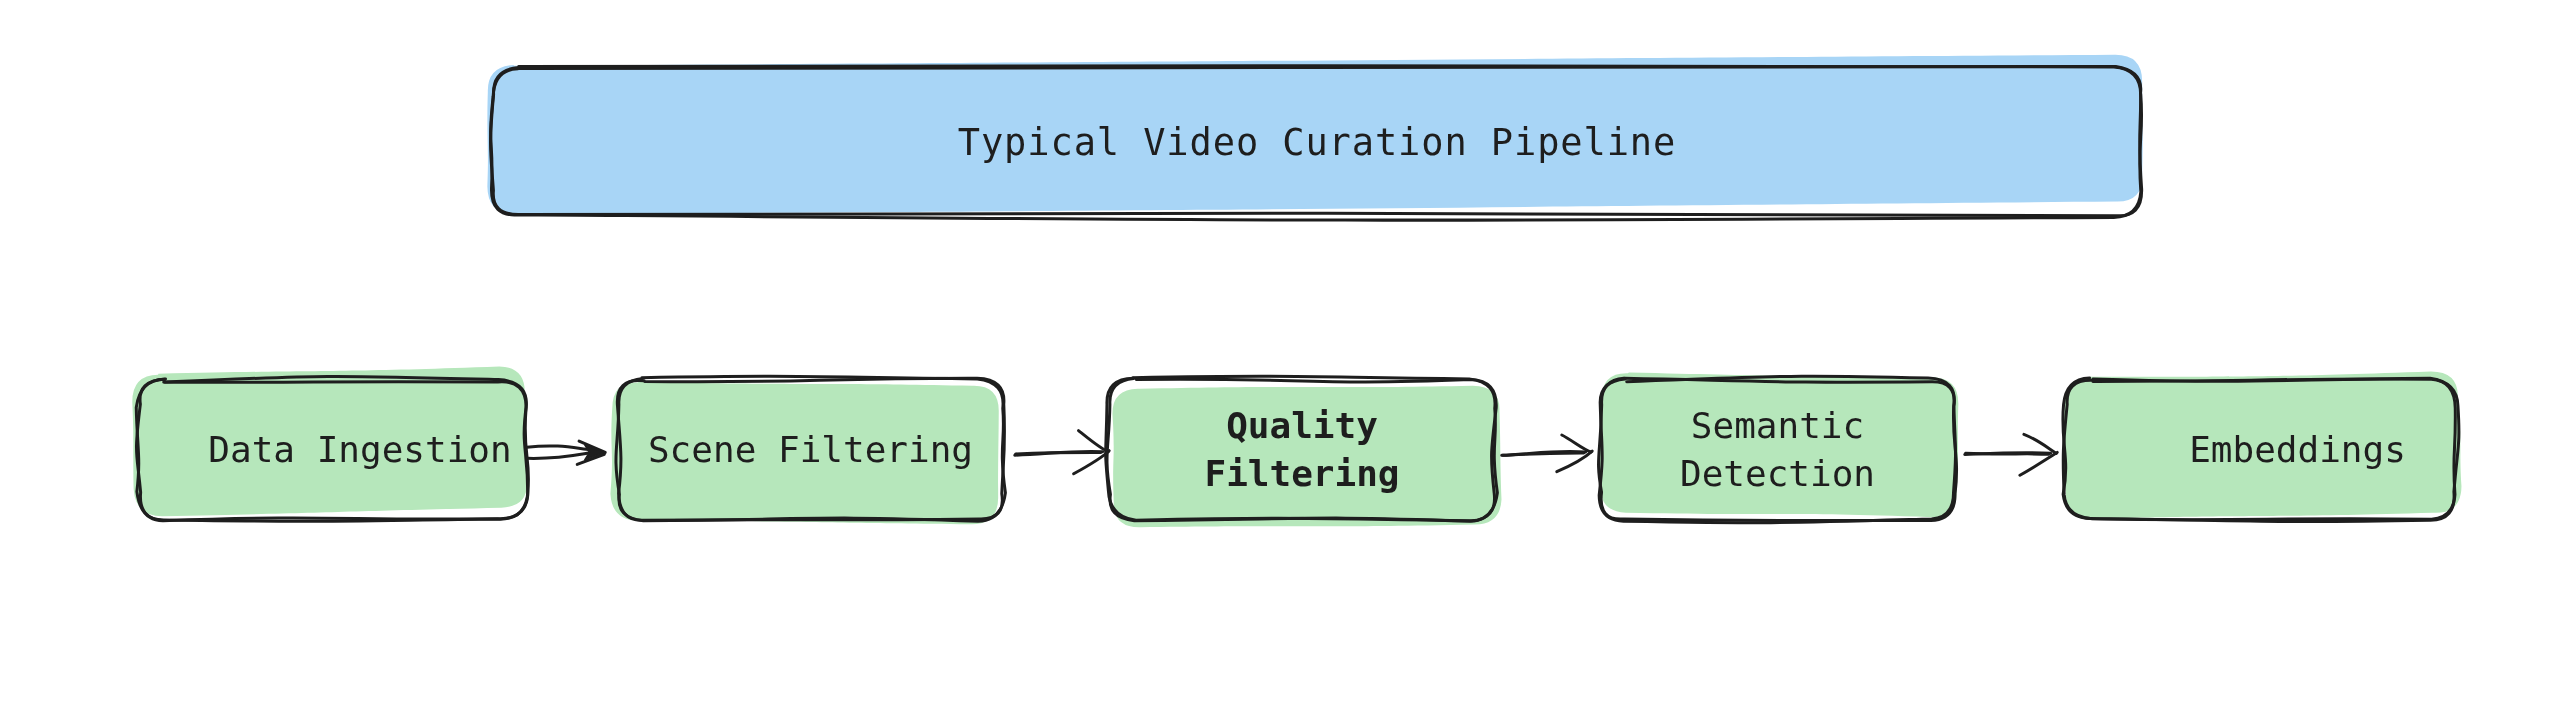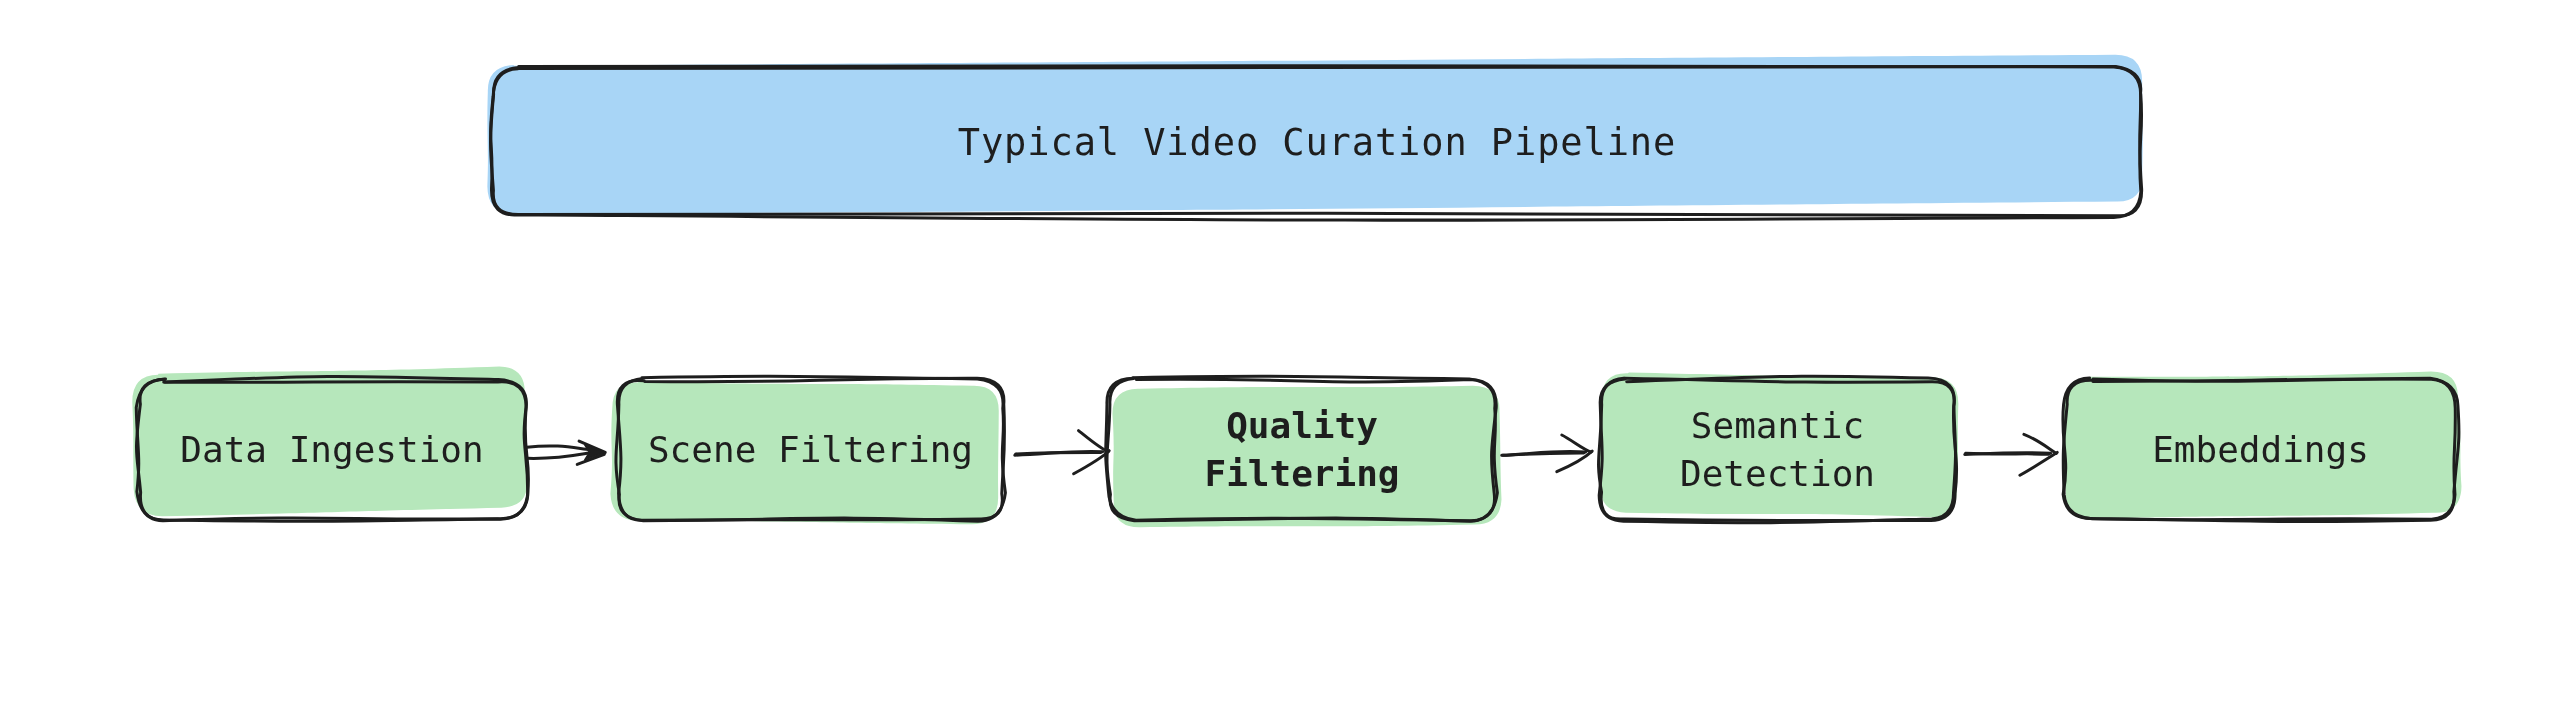--- a/index.html
+++ b/index.html
@@ -14,25 +14,25 @@
   .sketchbox svg.sketch{position:absolute;left:0;top:0;overflow:visible;}
   .label{
     position:relative;width:100%;height:100%;
     display:flex;align-items:center;justify-content:center;
     text-align:center;white-space:pre-line;z-index:2;
   }
   #title-box{left:490px;top:66px;width:1654px;height:153px;}
   #title-box .label{font-size:37px;letter-spacing:0.9px;}
   .node{top:377px;height:145px;}
   .node .label{font-size:36px;line-height:1.32;}
-  #node-1{left:135px;width:394px;}
+  #node-1{left:135px;width:394px;padding-left:28px;}
   #node-2{left:614px;width:393px;}
   #node-3{left:1105px;width:394px;font-weight:bold;}
   #node-4{left:1596px;width:363px;}
-  #node-5{left:2062px;width:397px;}
+  #node-5{left:2062px;width:397px;padding-left:37px;}
 
   .fillpath{stroke:none;transform-box:fill-box;transform-origin:center;}
   #title-box .fillpath{fill:var(--title-fill,#a8d5f6);transform:rotate(-0.4deg) translate(-2px,-9px) scale(1.004);}
   .node .fillpath{fill:var(--node-fill,#b6e7bb);}
   #node-1 .fillpath{transform:rotate(-1.2deg) translate(-2px,-9px) scale(1.015);}
   #node-2 .fillpath{transform:rotate(0.6deg) translate(-6px,4px);}
   #node-3 .fillpath{transform:rotate(-0.5deg) translate(5px,8px);}
   #node-4 .fillpath{transform:rotate(0.8deg) translate(2px,-5px);}
   #node-5 .fillpath{transform:rotate(-0.9deg) translate(2px,-4px) scale(1.012);}
 

